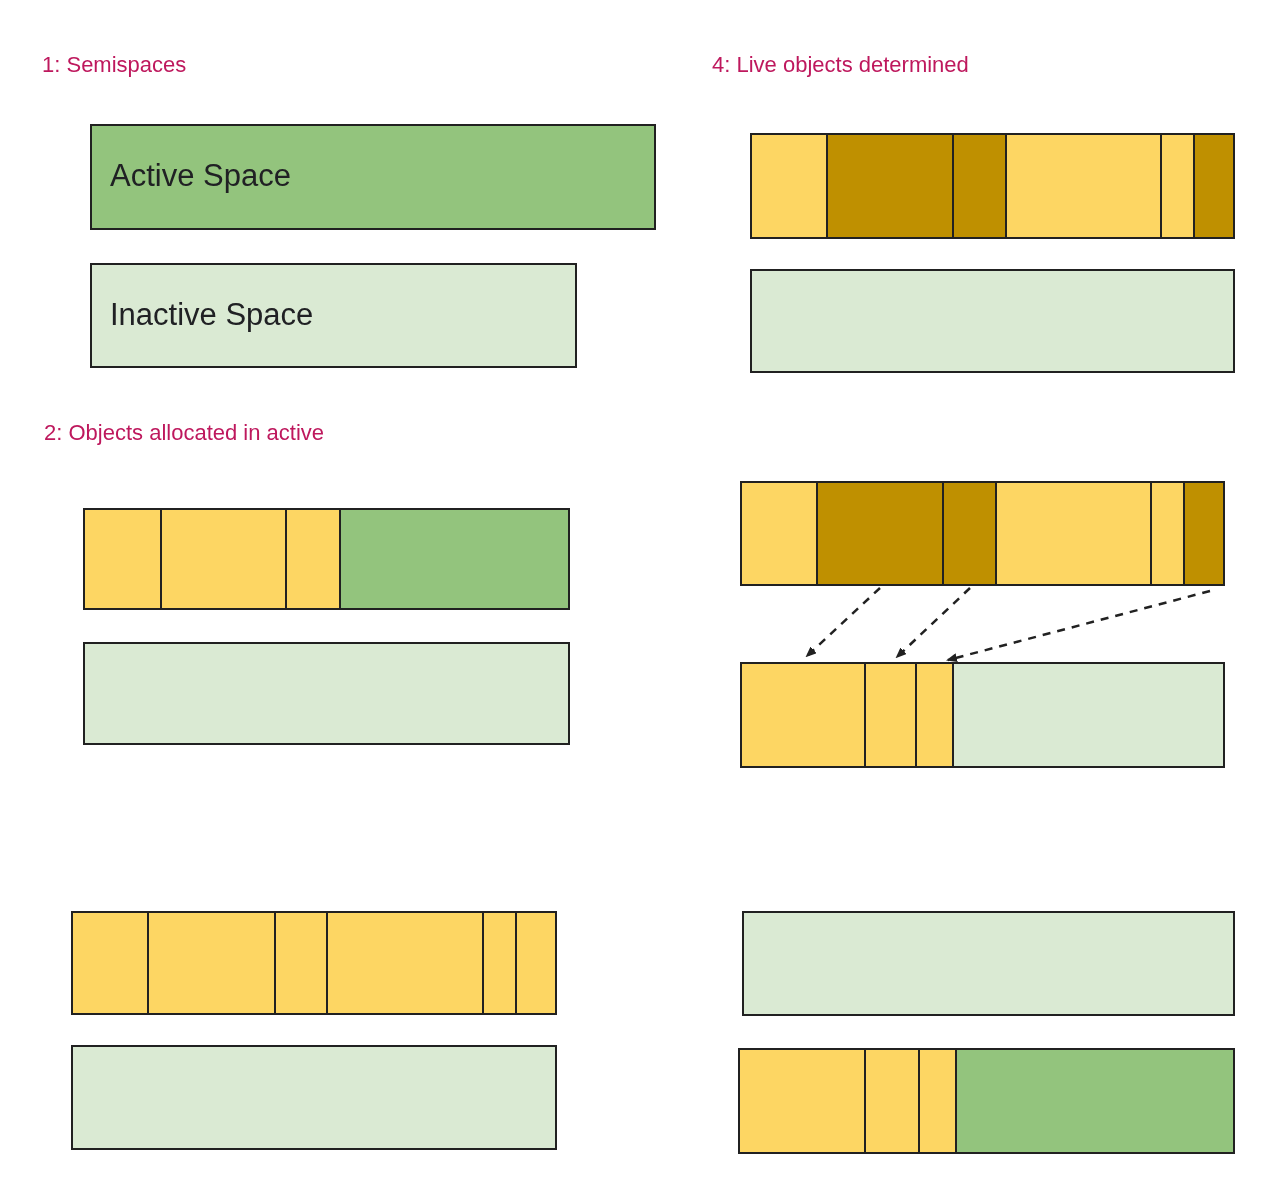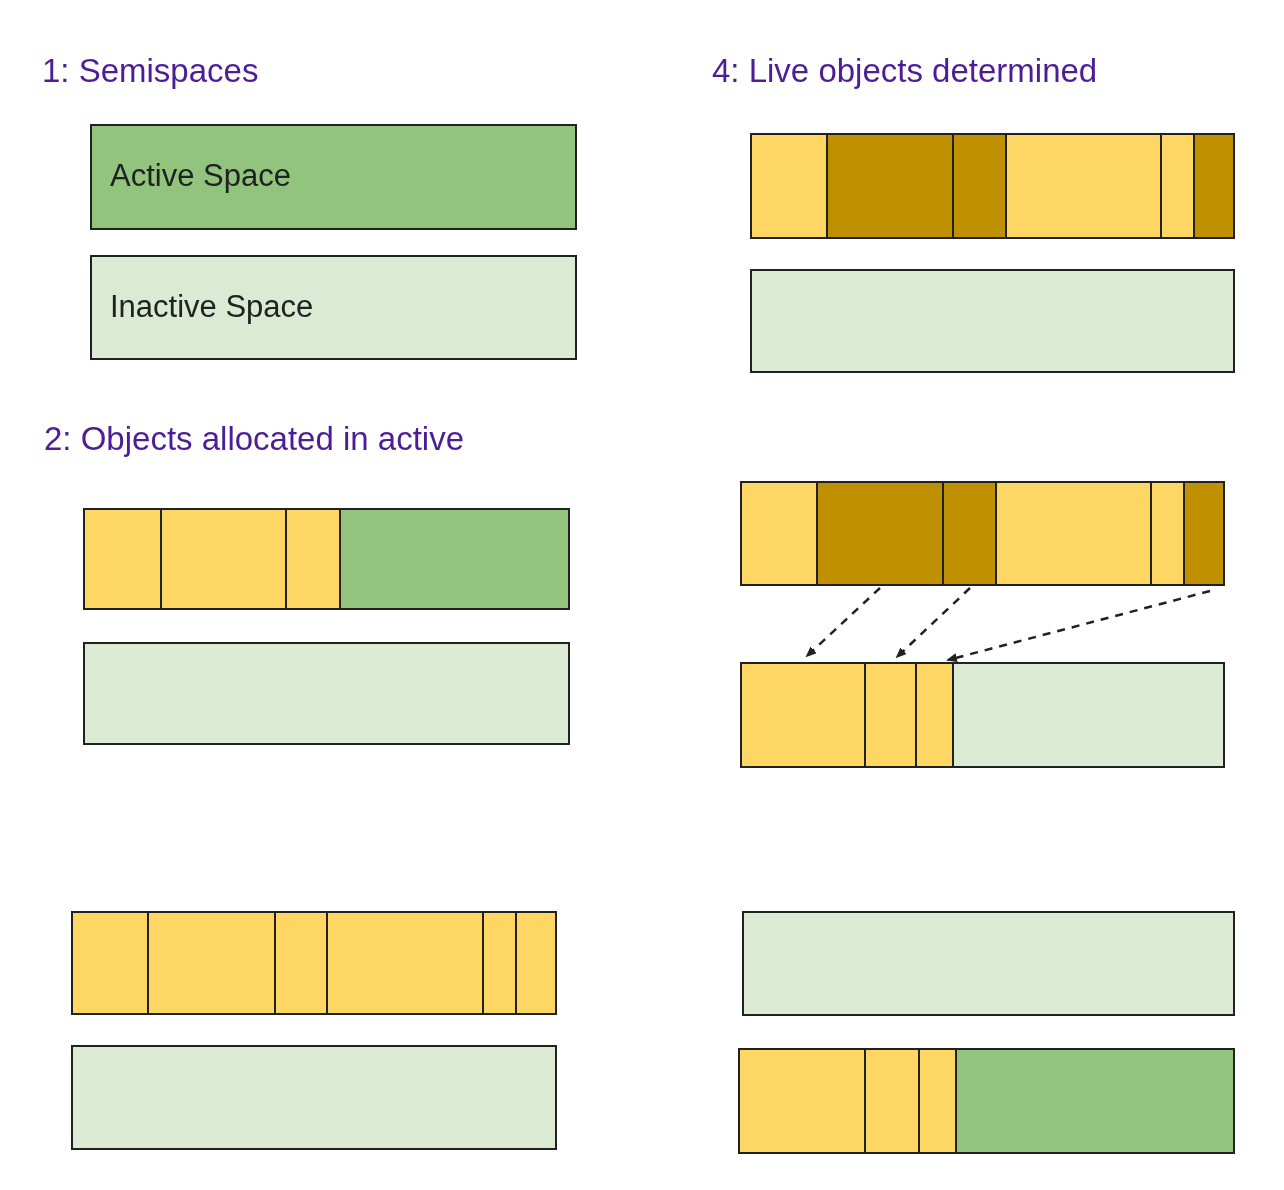--- a/index.html
+++ b/index.html
@@ -1,36 +1,36 @@
 <!DOCTYPE html>
 <html><head>
 <meta charset="utf-8">
 <style>
   html,body{margin:0;padding:0;background:#ffffff;}
   #canvas{
     position:relative;width:1284px;height:1190px;background:#ffffff;overflow:hidden;
     font-family:"Liberation Sans","DejaVu Sans",sans-serif;color:#202124;
   }
-  .title{position:absolute;font-size:33px;line-height:1.15;white-space:nowrap;color:#4c1d95;}
+  .title{position:absolute;font-size:22px;line-height:1.15;white-space:nowrap;color:#be185d;}
   .bar{
     position:absolute;display:flex;flex-direction:row;align-items:stretch;
     box-sizing:border-box;border:2px solid #212121;background:#ffffff;
   }
   .bar .seg{height:100%;box-sizing:border-box;}
   .bar .seg-div{border-right:2px solid #212121;}
   .bar-label{
     position:absolute;left:18px;top:50%;transform:translateY(-54%);
     font-size:31px;white-space:nowrap;color:#202124;z-index:2;
   }
   svg.arrows{position:absolute;overflow:visible;}
 
   
   #t1{left:42px;top:52px;}
-  #b1a{left:90px;top:124px;width:487px;height:106px;}
-  #b1b{left:90px;top:255px;width:487px;height:105px;}
+  #b1a{left:90px;top:124px;width:566px;height:106px;}
+  #b1b{left:90px;top:263px;width:487px;height:105px;}
   #t2{left:44px;top:420px;text-align:center;}
   #b2a{left:83px;top:508px;width:487px;height:102px;}
   #b2b{left:83px;top:642px;width:487px;height:103px;}
   #t3{left:46px;top:828px;}
   #b3a{left:71px;top:911px;width:486px;height:104px;}
   #b3b{left:71px;top:1045px;width:486px;height:105px;}
 
   
   #t4{left:712px;top:52px;}
   #b4a{left:750px;top:133px;width:485px;height:106px;}

